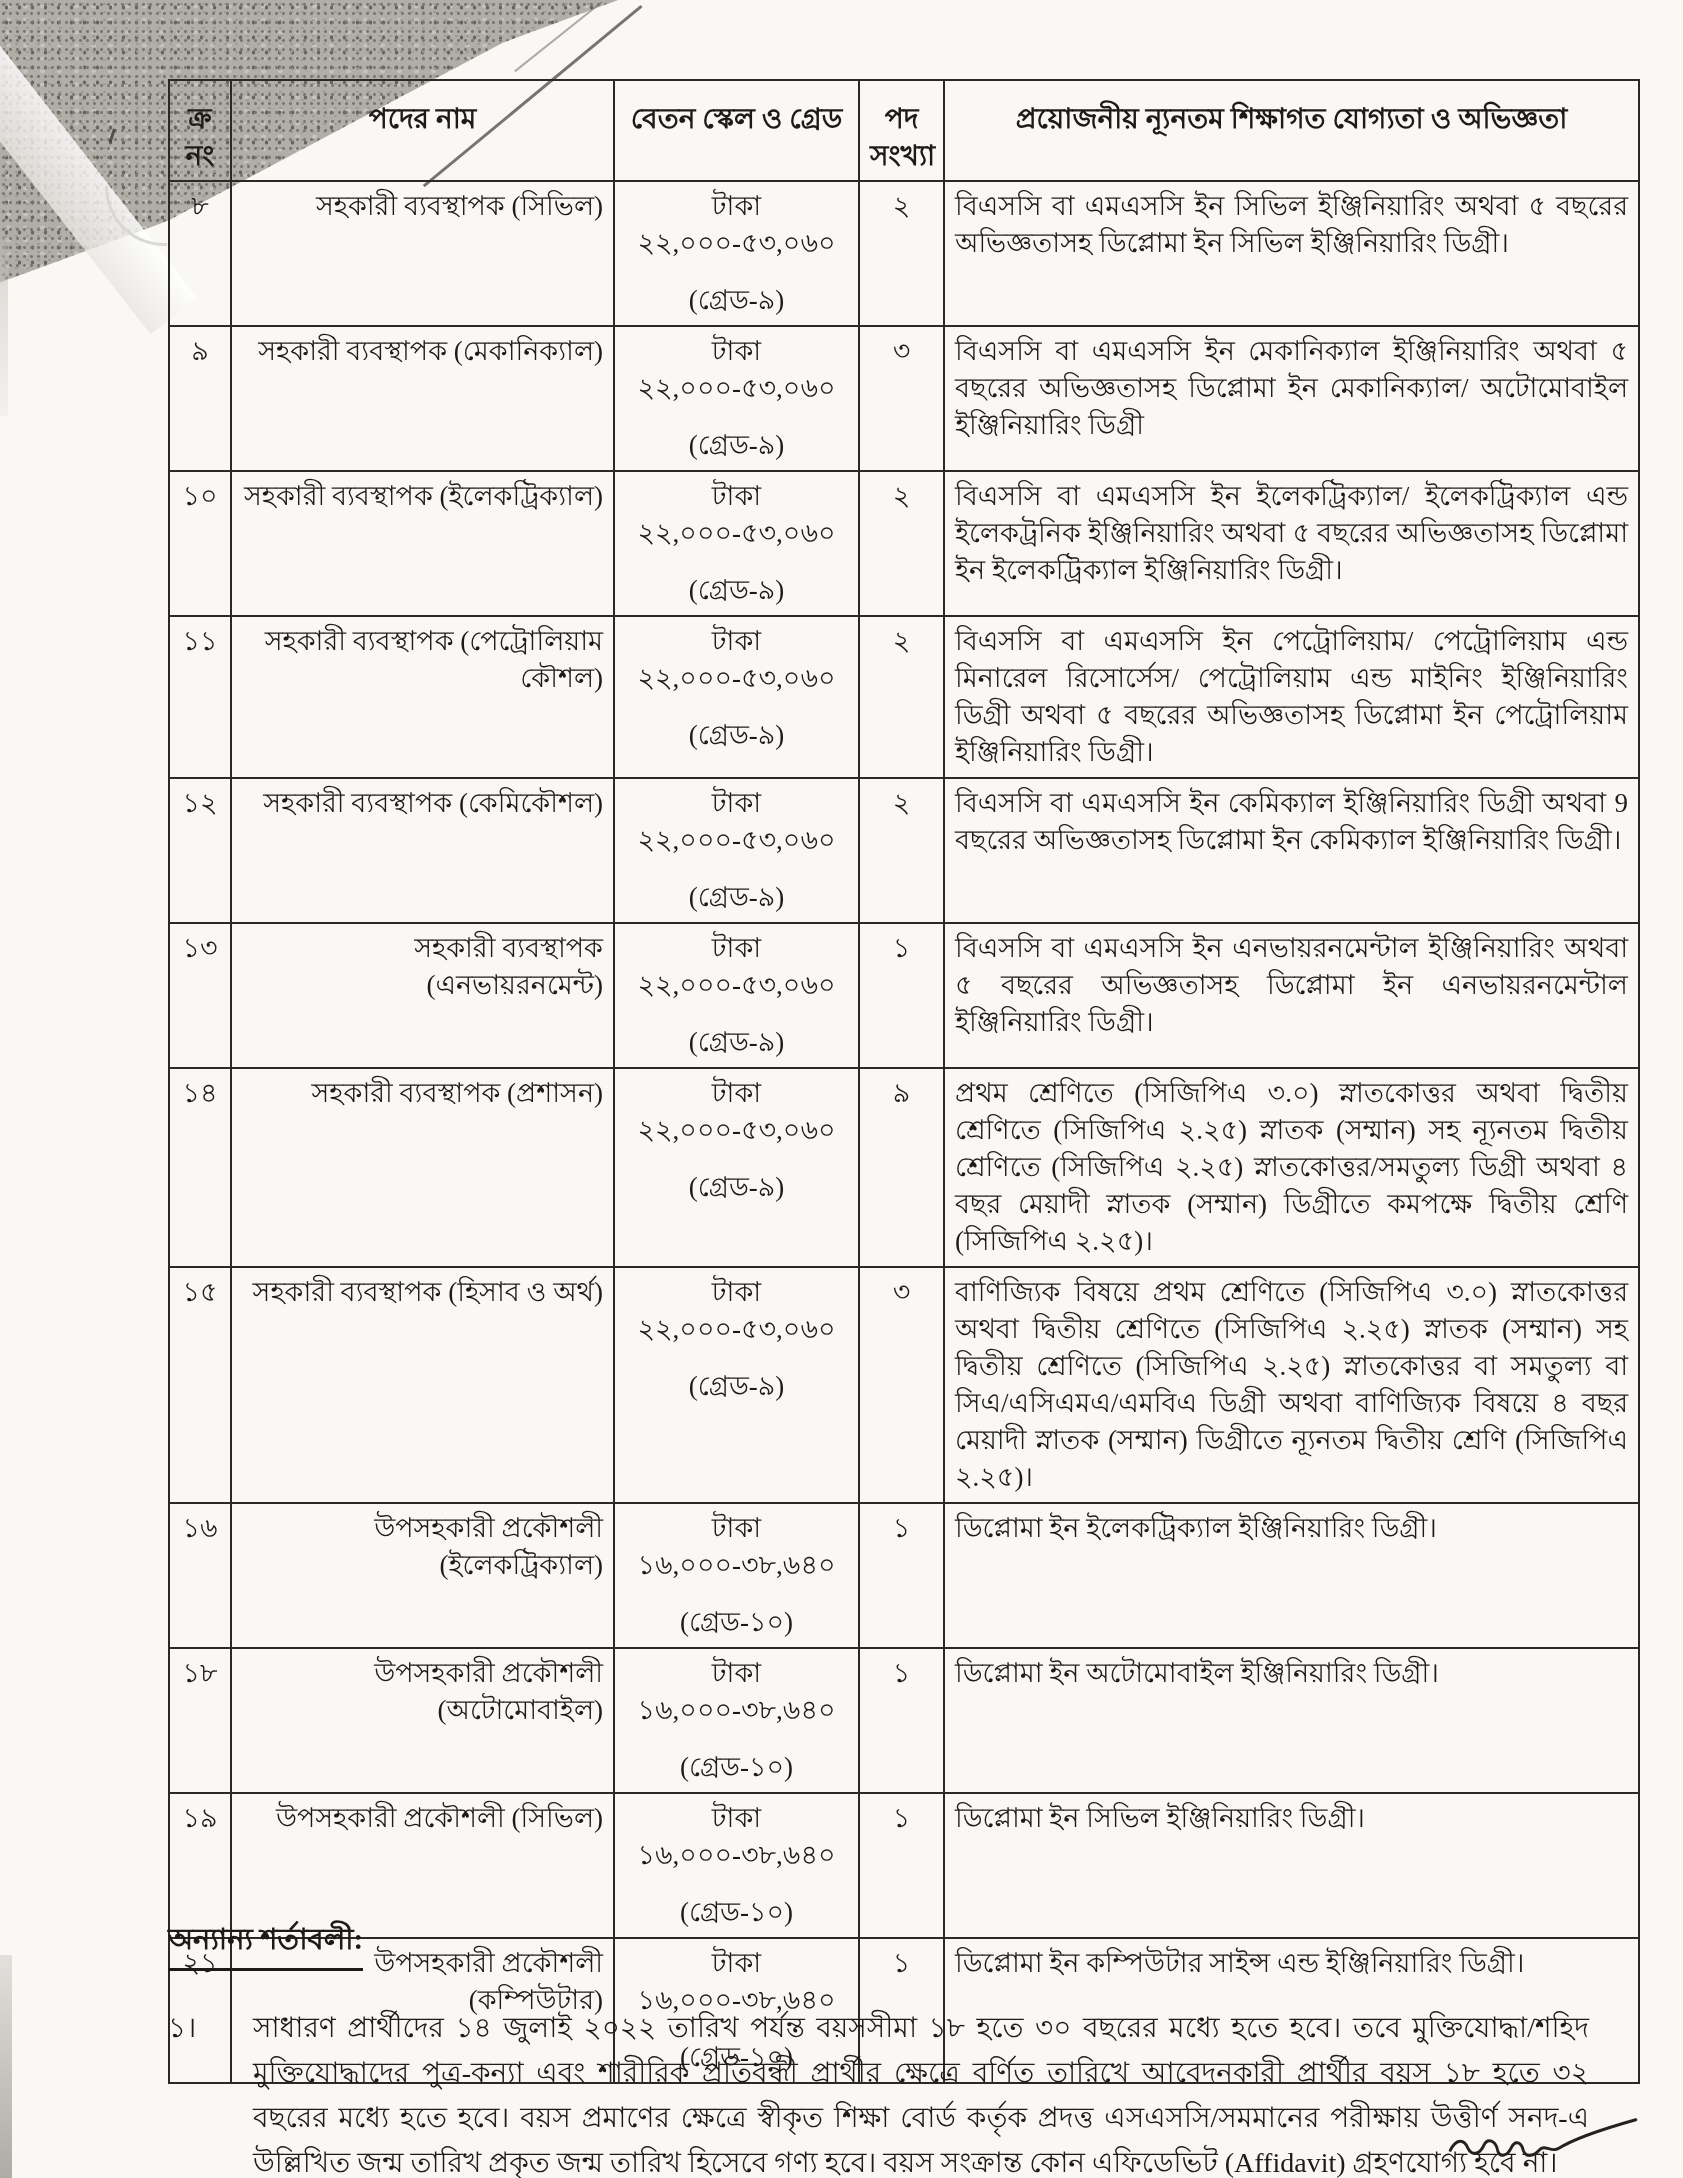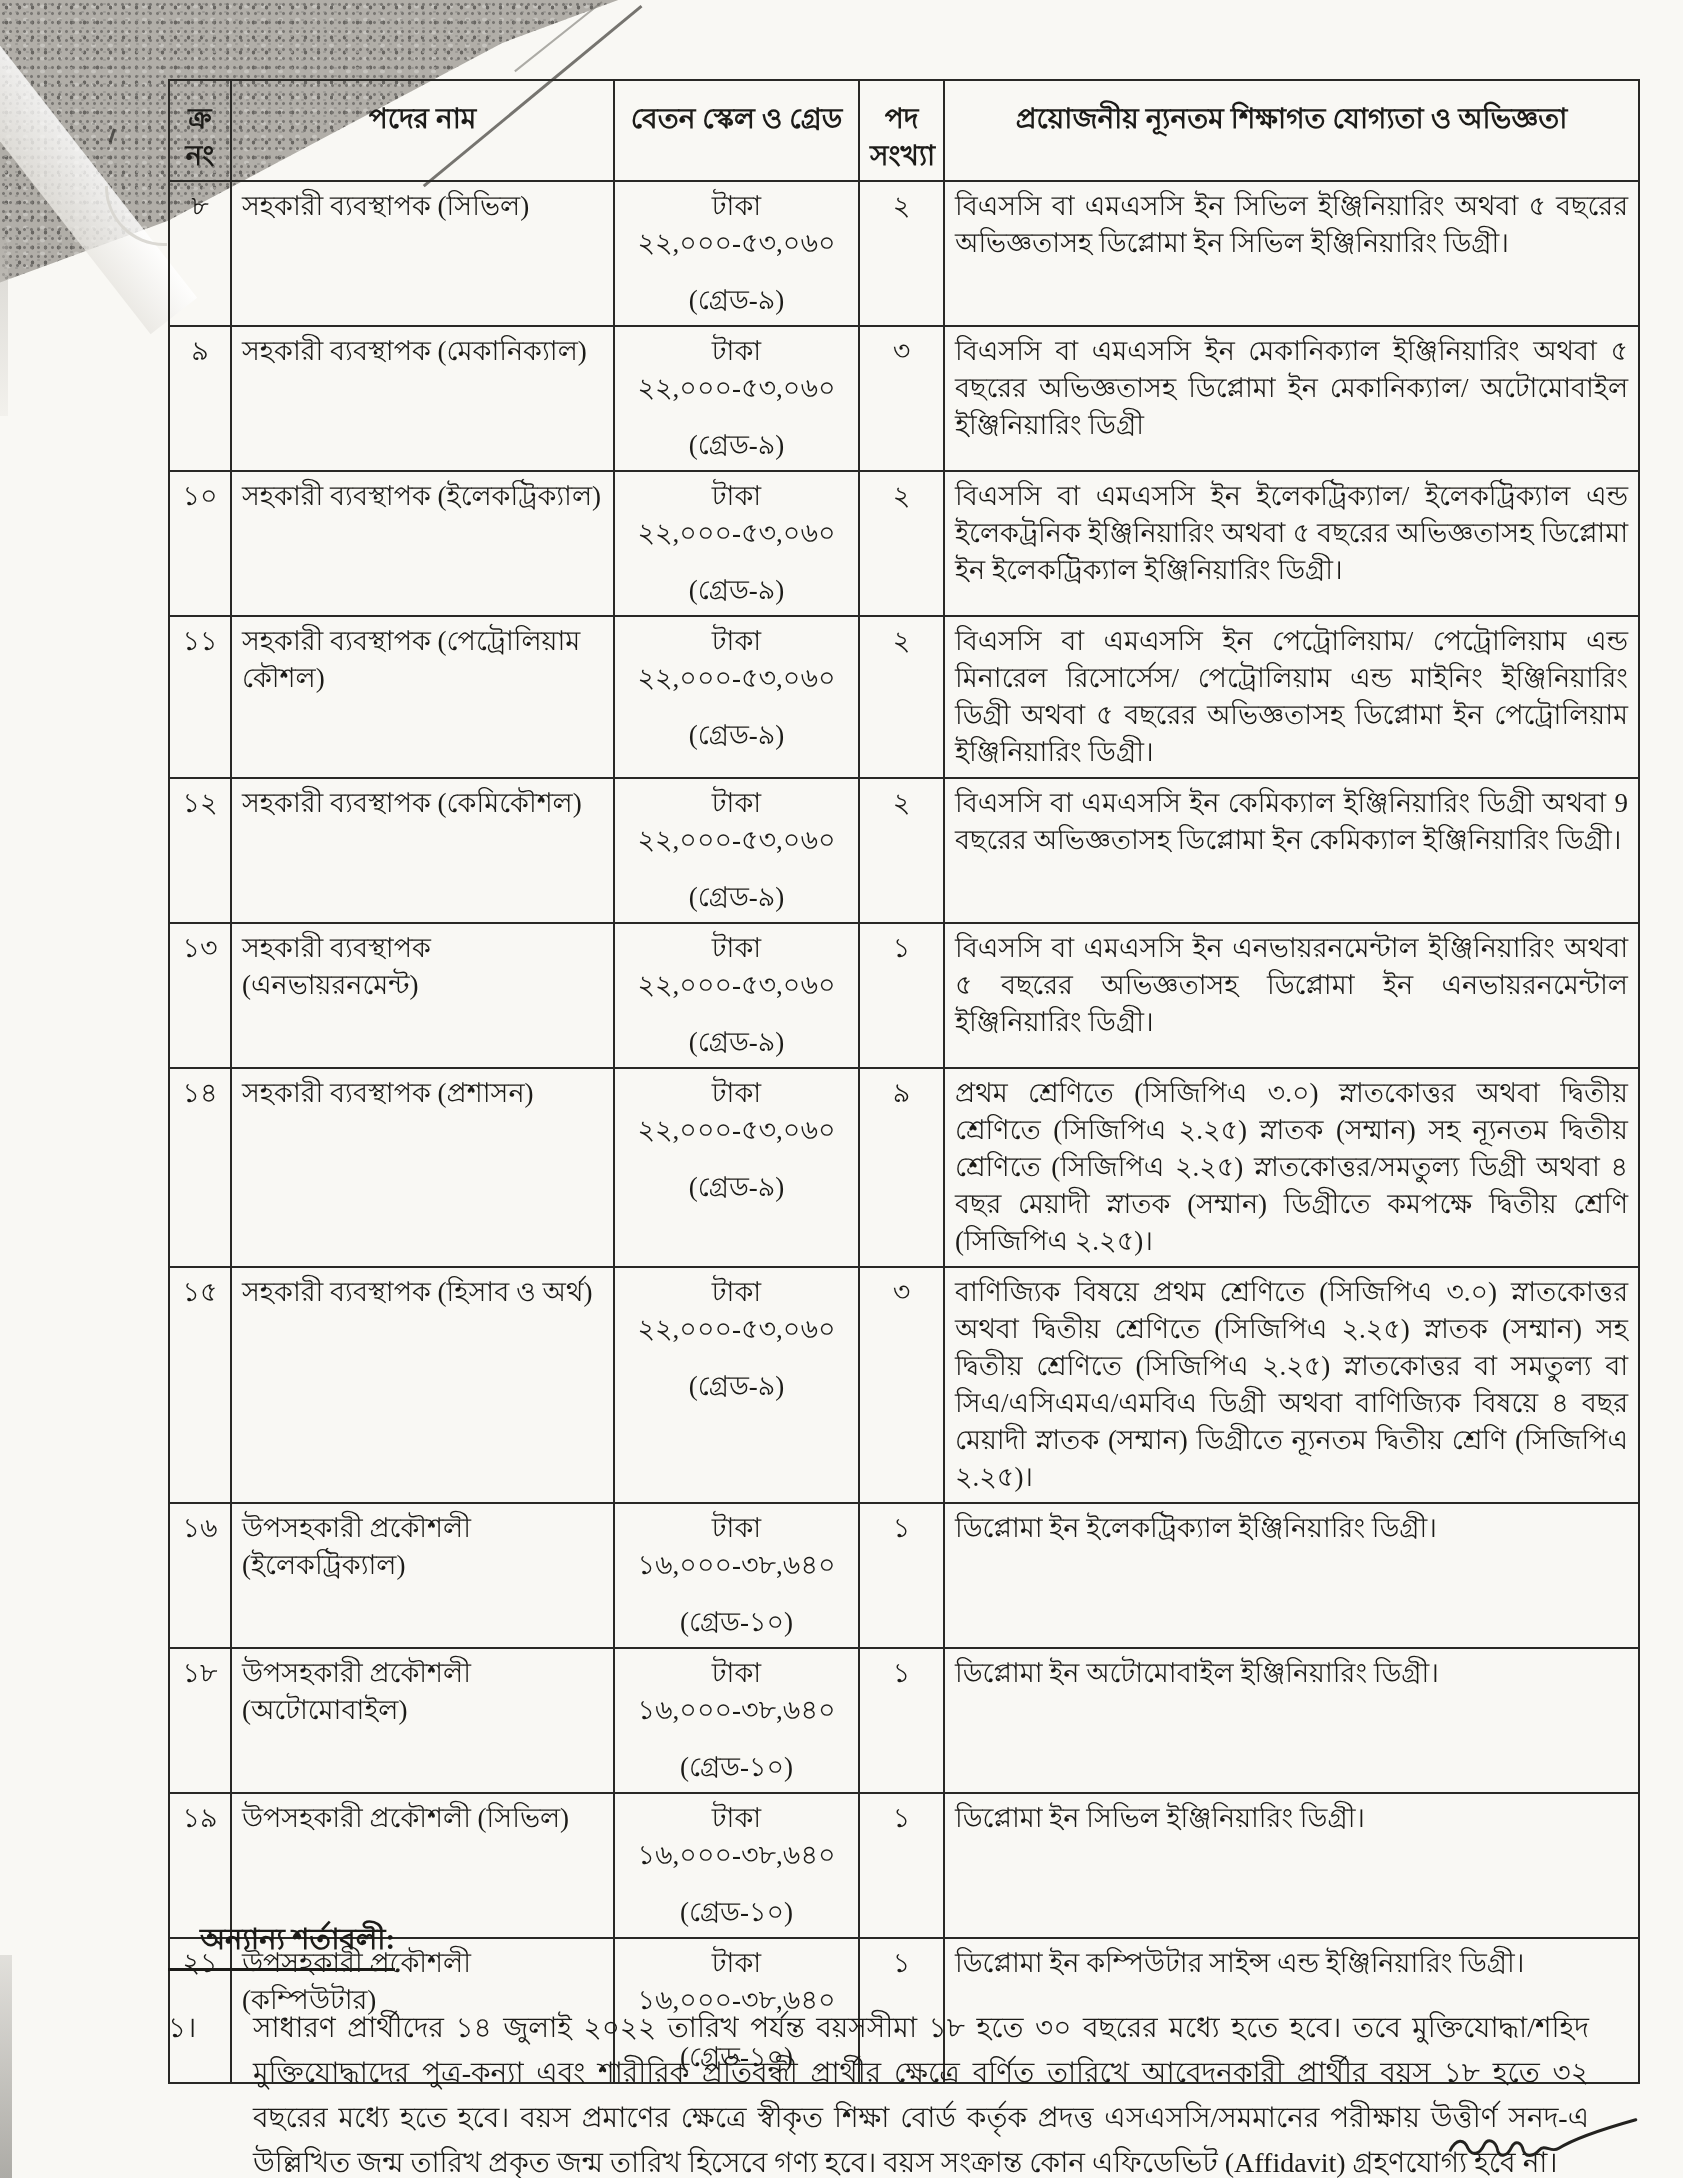--- a/index.html
+++ b/index.html
@@ -44,31 +44,31 @@
   table.vacancy th, table.vacancy td{
     border:2px solid #2a2926;
     vertical-align:top;
     padding:6px 10px;
     font-size:27px;line-height:37px;
   }
   table.vacancy th{
     font-weight:bold;text-align:center;font-size:28px;padding-top:19px;
   }
   td.c-serial{text-align:center;padding-top:12px;}
-  td.c-post{padding-left:16px;}
+  td.c-post{padding-left:16px;text-align:right;}
   td.c-salary{text-align:center;}
   td.c-salary .scale{display:block;}
   td.c-salary .grade{display:block;margin-top:20px;}
   td.c-count{text-align:center;padding-top:12px;}
   td.c-qual{text-align:justify;padding-left:14px;padding-right:12px;margin-left:48px;}
   
   .terms{position:absolute;left:168px;top:1916px;width:1421px;}
   .terms-heading{
     display:inline-block;font-size:29px;font-weight:bold;
-    border-bottom:3px solid #1c1b18;padding-bottom:3px;padding-left:32px;
+    border-bottom:3px solid #1c1b18;padding-bottom:3px;
   }
   .term-item{display:flex;margin-top:34px;}
   .term-num{width:57px;flex:0 0 57px;font-size:28px;line-height:45px;}
   .term-text{flex:1;margin-left:28px;font-size:28px;line-height:45px;text-align:justify;}
   
   .signature{position:absolute;left:1440px;top:2099px;}
 </style>
 </head>
 <body>
 

